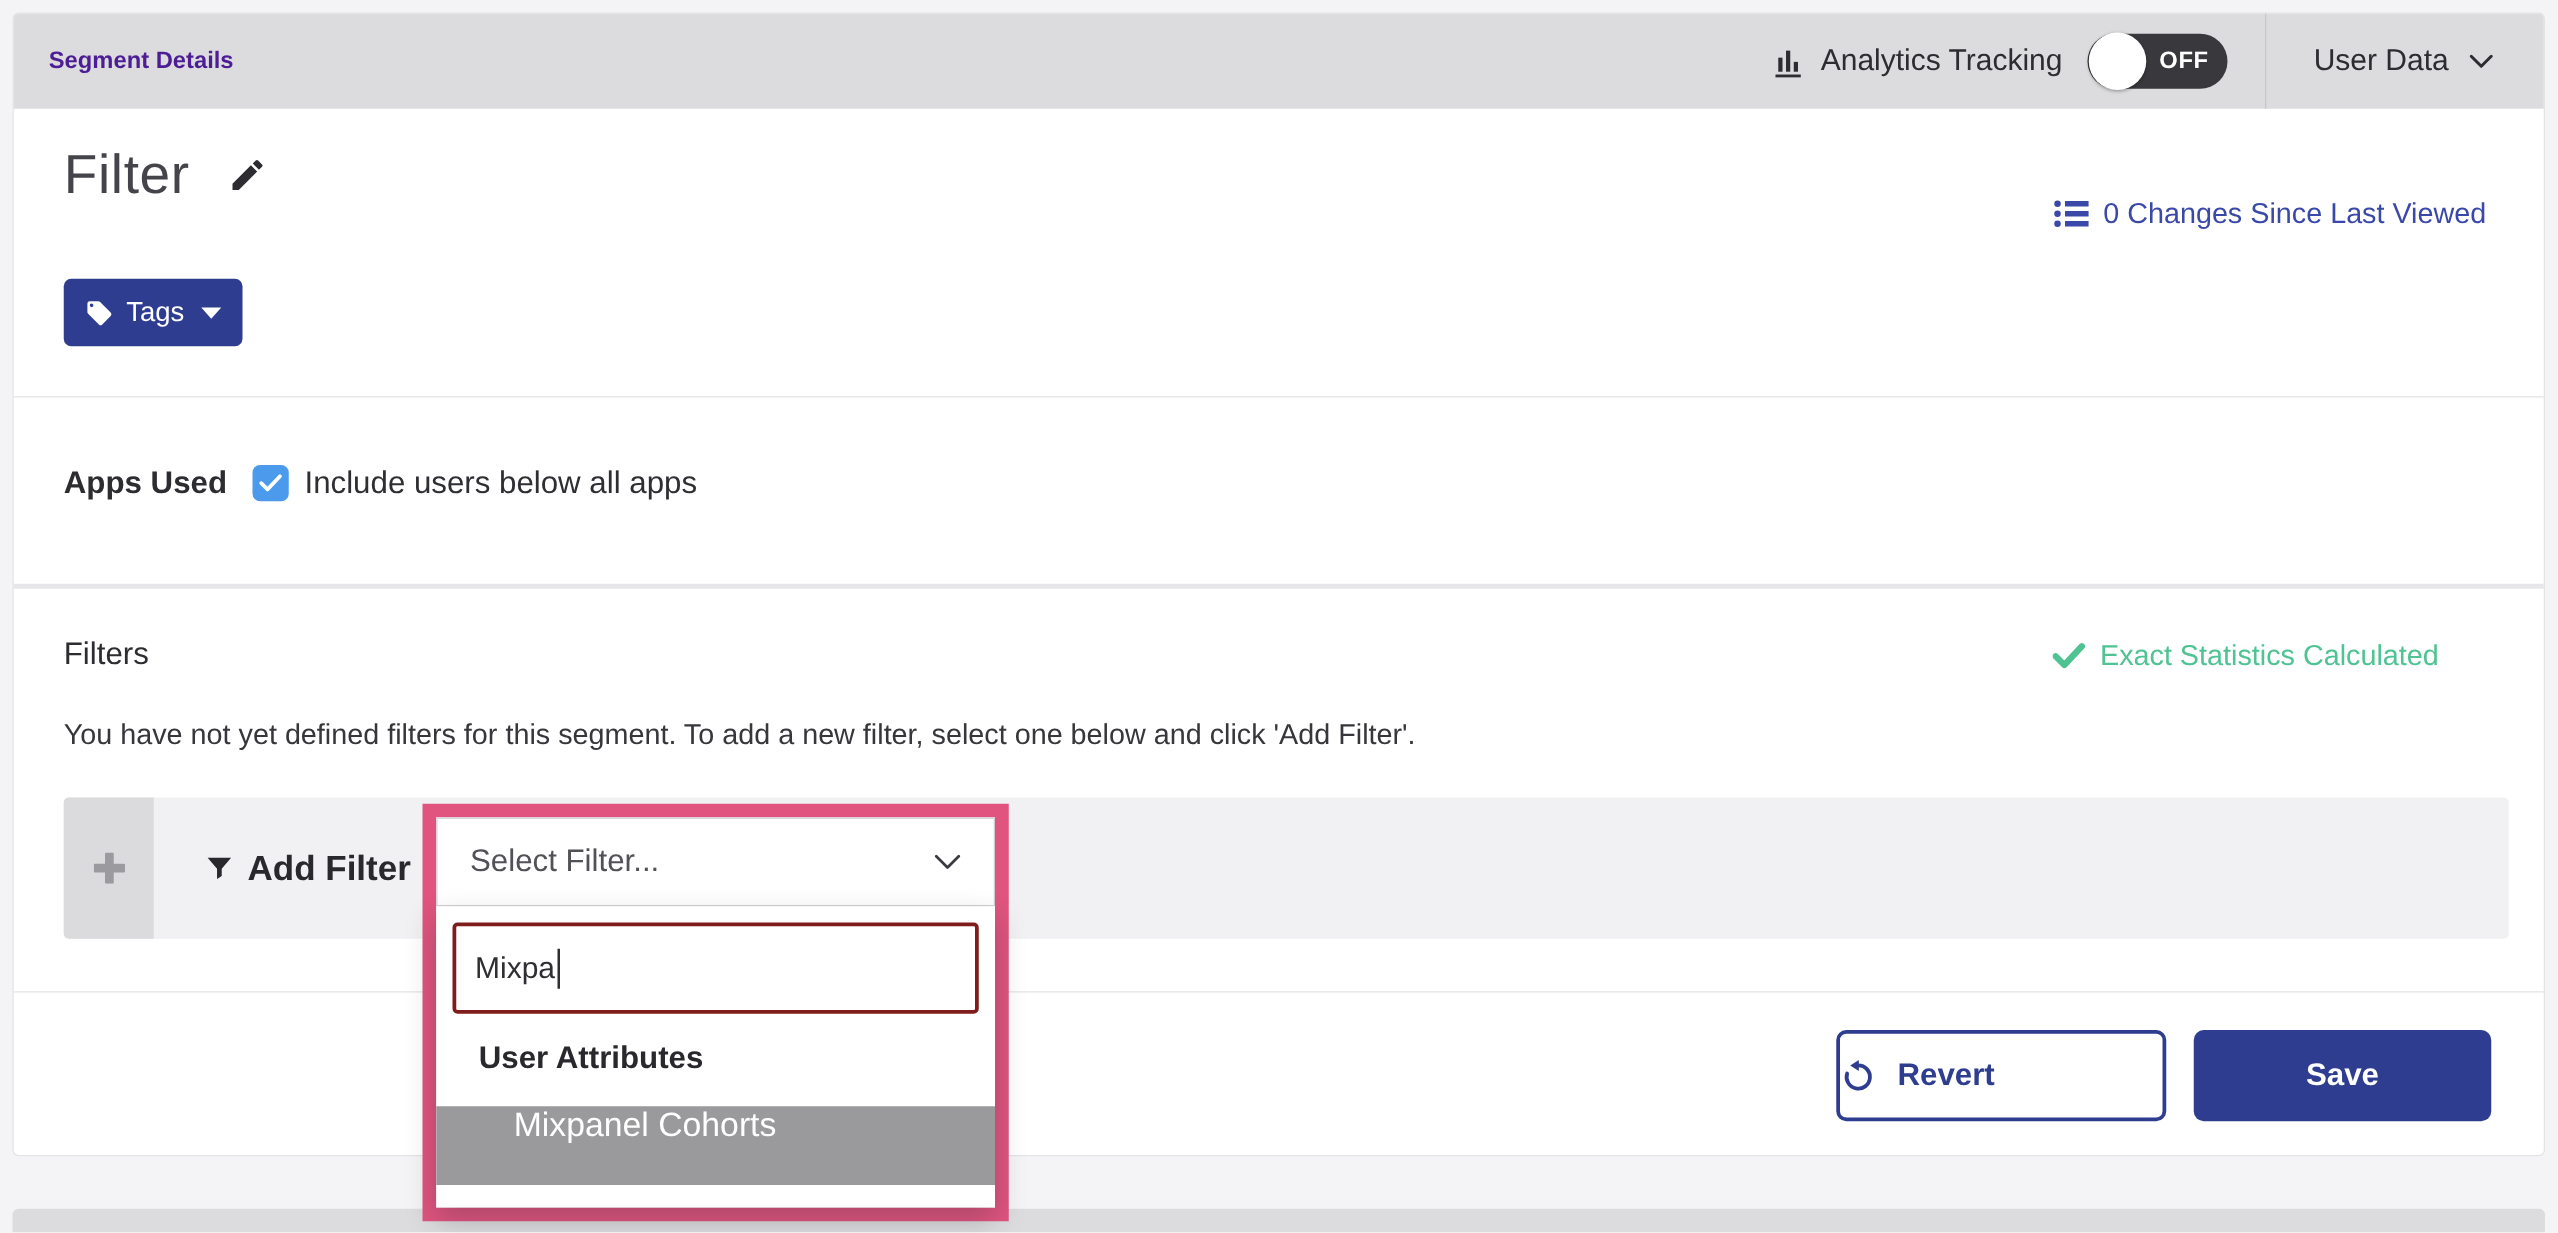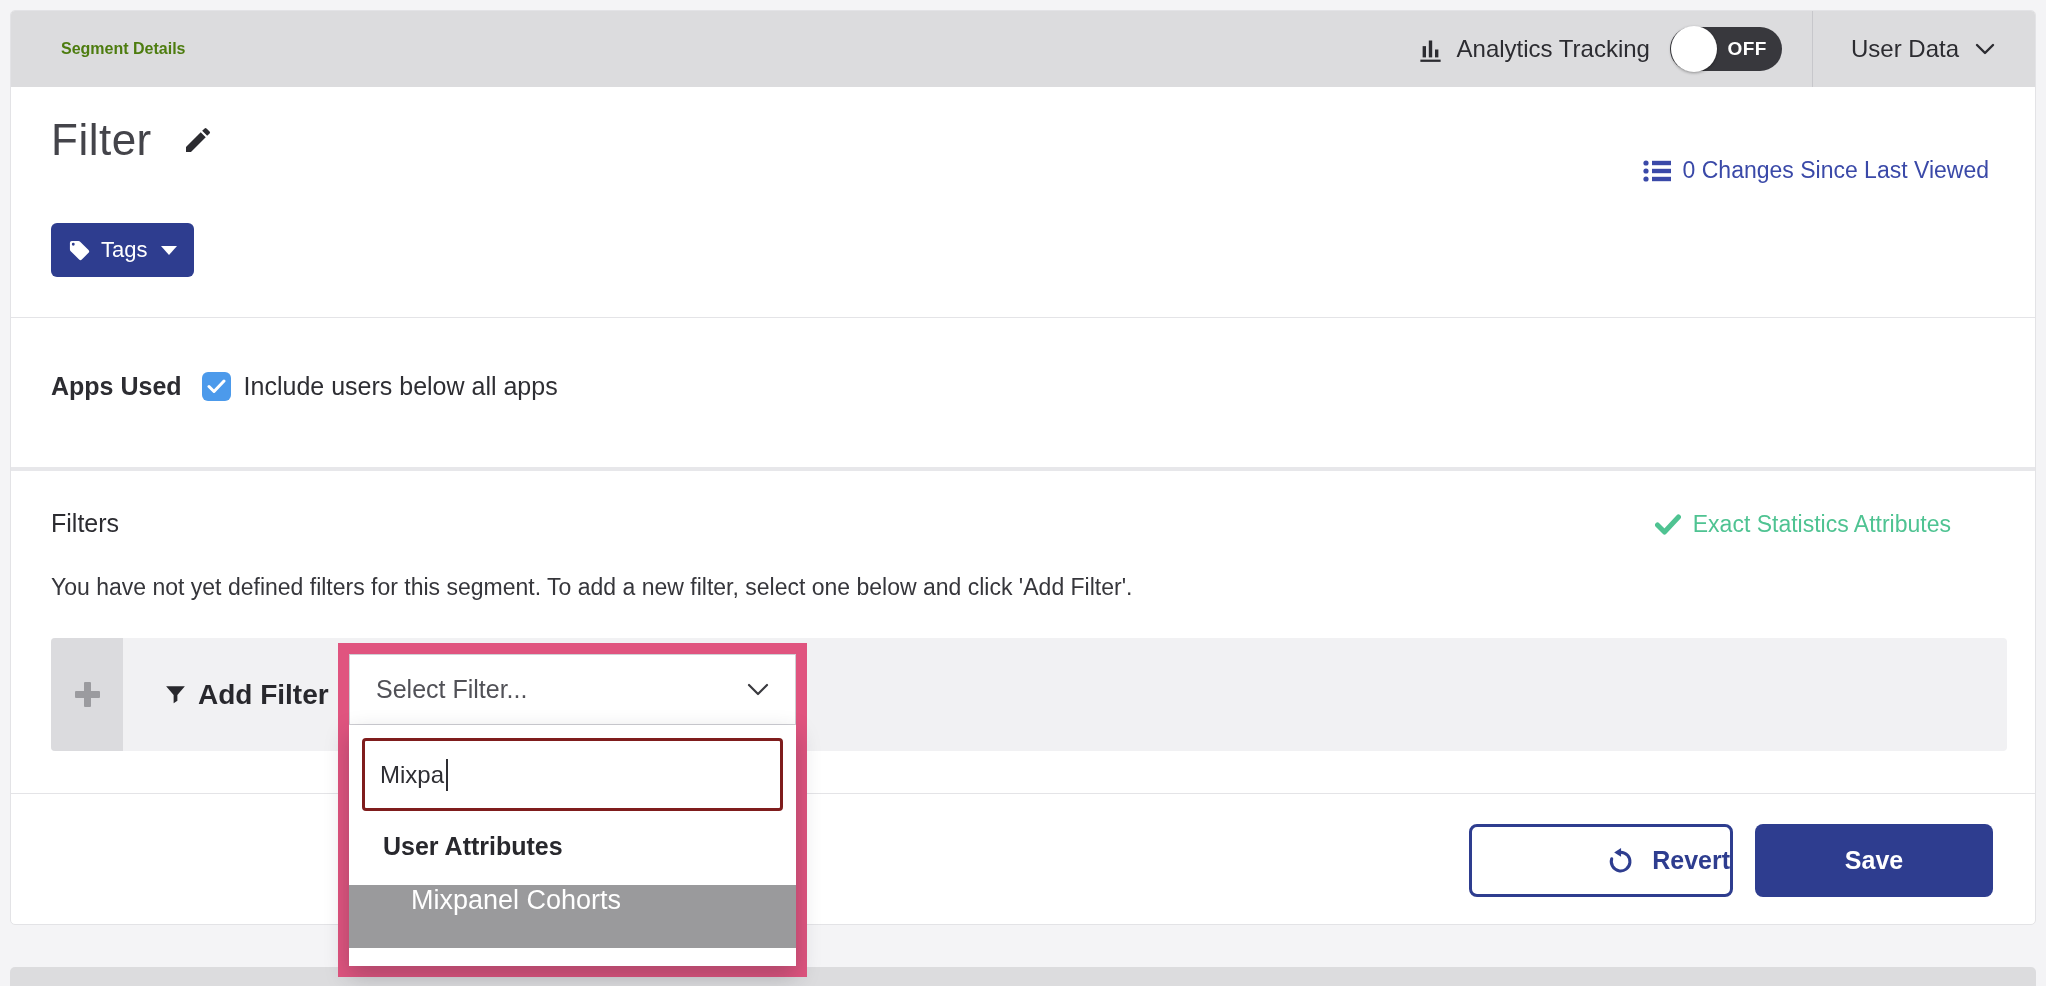--- a/index.html
+++ b/index.html
@@ -12,21 +12,21 @@
   .panel {
     position:absolute; left:10px; top:10px; width:2026px; height:915px;
     background:#ffffff; border:1px solid #e3e3e6; border-radius:5px;
   }
   
   .panel-header {
     position:absolute; left:0; top:0; right:0; height:76px;
     background:#dcdcde; border-radius:4px 4px 0 0;
     display:flex; align-items:center;
   }
-  .panel-title { margin-left:50px; font-size:16px; font-weight:bold; color:#4d7c0f; }
+  .panel-title { margin-left:28px; font-size:19px; font-weight:bold; color:#4c1d95; }
   .header-right { margin-left:auto; display:flex; align-items:center; height:100%; }
   .analytics-group { display:flex; align-items:center; gap:13px; }
   .analytics-label { font-size:24px; color:#2c2c31; }
   .toggle {
     position:relative; width:112px; height:44px; background:#38383d;
     border-radius:22px; margin:0 30px 0 20px; cursor:pointer; flex:none;
   }
   .toggle-knob {
     position:absolute; left:1px; top:-1px; width:46px; height:46px;
     background:#fff; border-radius:50%; box-shadow:0 1px 3px rgba(0,0,0,.35);
@@ -87,21 +87,21 @@
   }
   .add-filter-label {
     display:flex; align-items:center; gap:10px; margin-left:40px;
     font-size:28px; font-weight:bold; color:#28282d;
   }
   
   .actions { position:absolute; top:813px; right:42px; display:flex; gap:22px; }
   .revert-button {
     width:264px; height:73px; background:#fff; border:3px solid #2e3d8f; border-radius:8px;
     color:#2e3d8f; font-size:25px; font-weight:bold; cursor:pointer;
-    display:flex; align-items:center; justify-content:flex-end; gap:18px;
+    display:flex; align-items:center; justify-content:flex-start; gap:18px;
     font-family:"Liberation Sans", sans-serif;
   }
   .save-button {
     width:238px; height:73px; background:#2e3d8f; border:none; border-radius:8px;
     color:#fff; font-size:25px; font-weight:bold; cursor:pointer;
     display:flex; align-items:center; justify-content:center;
     font-family:"Liberation Sans", sans-serif;
   }
   
   .bottom-bar {
@@ -224,21 +224,21 @@
     <div class="divider divider-2"></div>
 
     <div class="filters-heading">Filters</div>
 
     <div class="filters-status">
       <span class="icon">
         <svg width="26" height="21" viewBox="0 0 26 21" fill="none">
           <path d="M2.5 11l7 7L23.5 3" stroke="#4fc392" stroke-width="5" stroke-linecap="round" stroke-linejoin="round"></path>
         </svg>
       </span>
-      <span>Exact Statistics Attributes</span>
+      <span>Exact Statistics Calculated</span>
     </div>
 
     <div class="filters-description">You have not yet defined filters for this segment. To add a new filter, select one below and click 'Add Filter'.</div>
 
     <div class="add-filter-row">
       <button class="plus-cell">
         <svg width="25" height="25" viewBox="0 0 25 25" fill="#9b9b9f">
           <rect x="9" y="0" width="7" height="25" rx="1"></rect>
           <rect x="0" y="9" width="25" height="7" rx="1"></rect>
         </svg>

